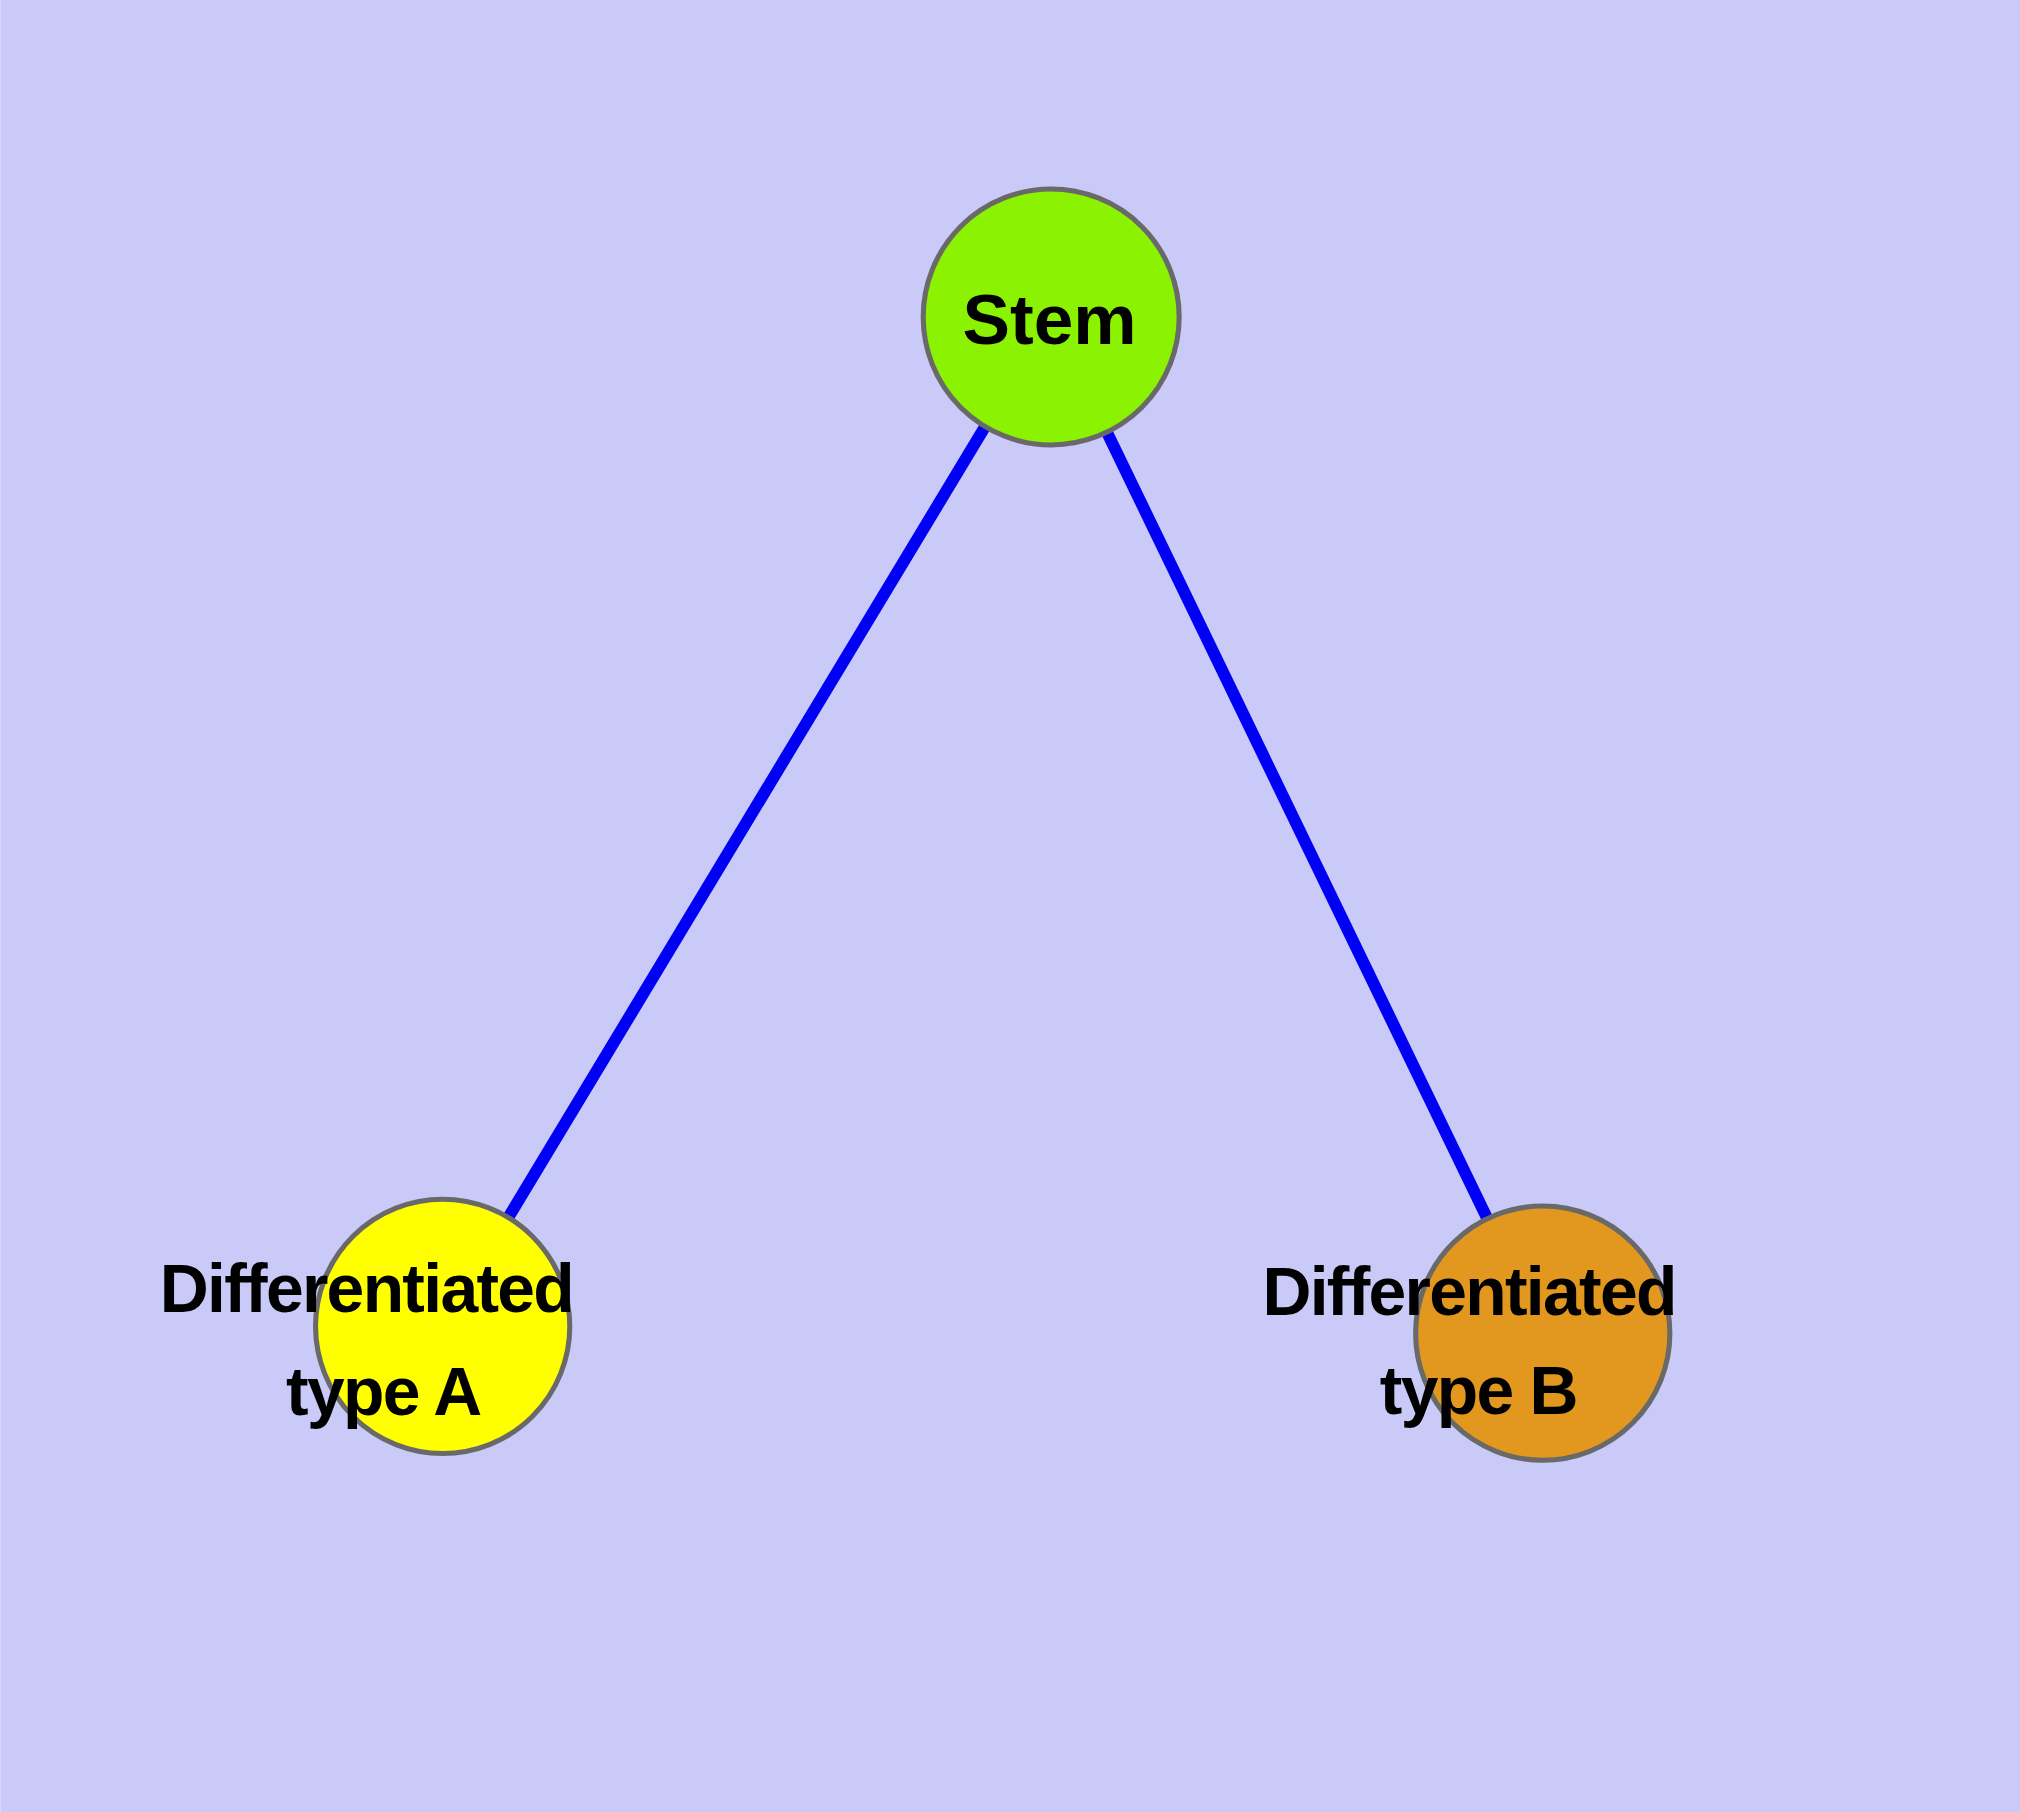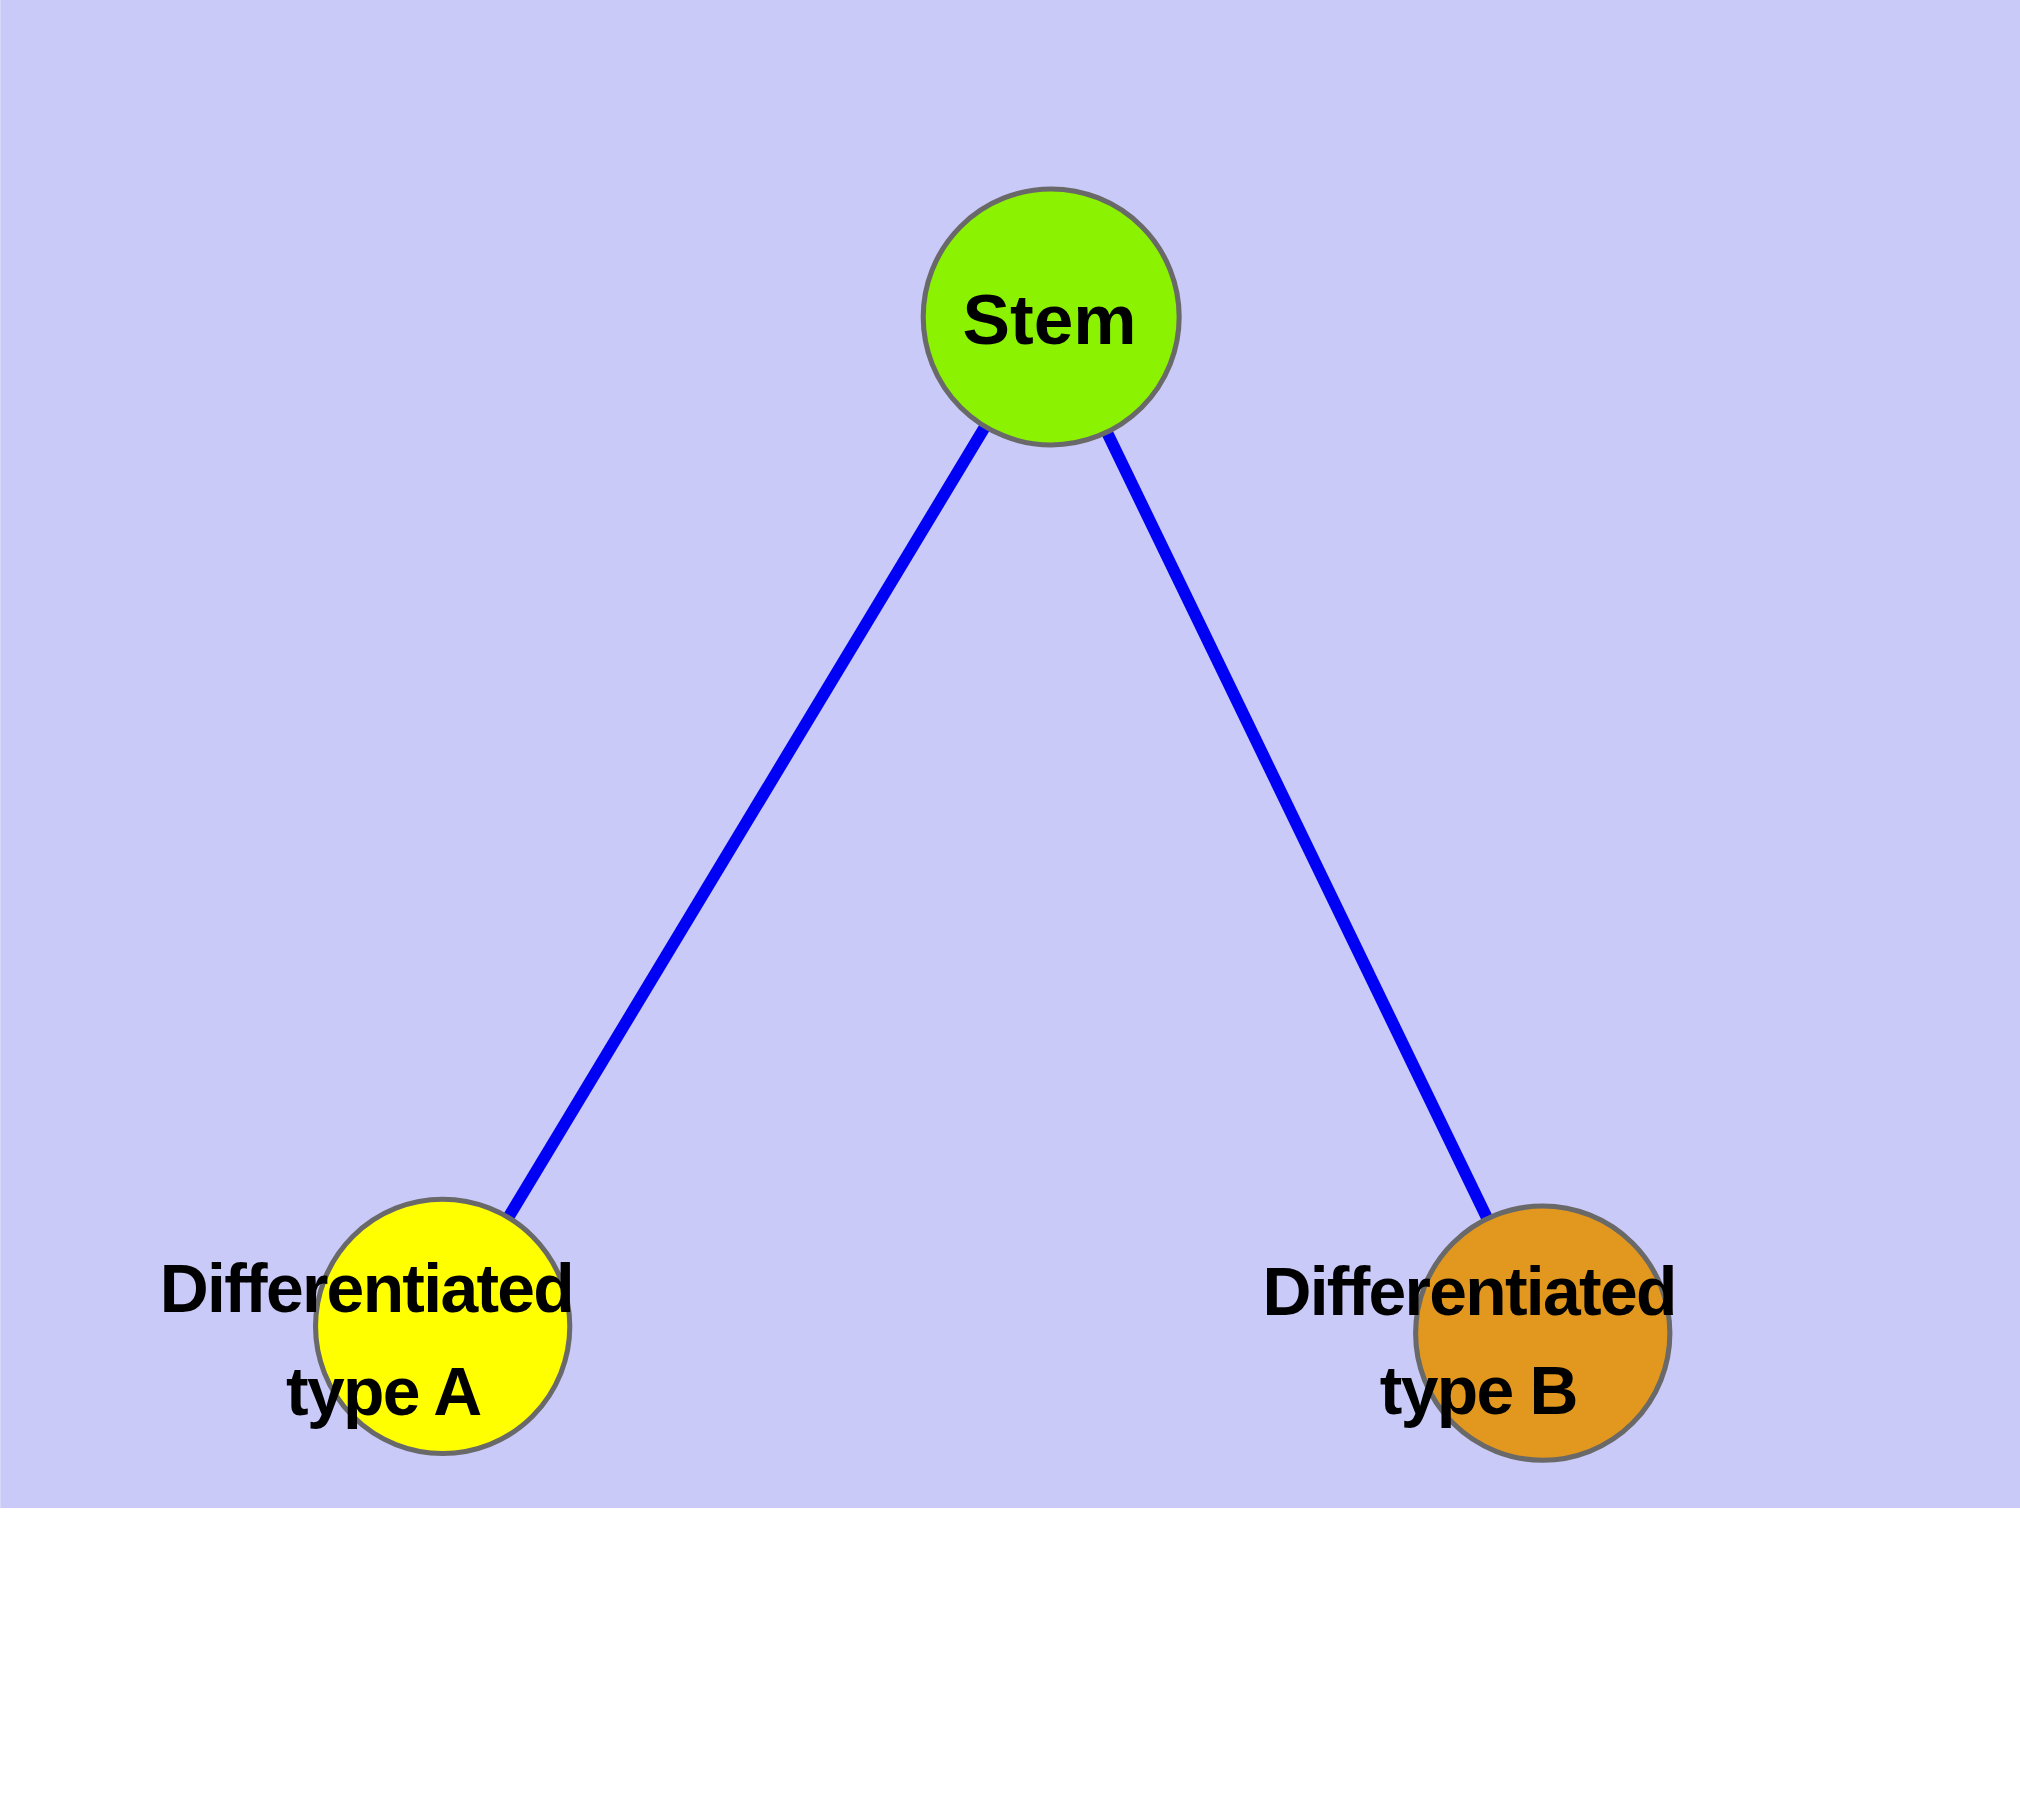--- a/index.html
+++ b/index.html
@@ -4,21 +4,21 @@
 <style>
   html, body {
     margin: 0;
     padding: 0;
     background: #ffffff;
     font-family: "Liberation Sans", sans-serif;
   }
   .canvas {
     position: relative;
     width: 2021px;
-    height: 1508px;
+    height: 1812px;
     overflow: hidden;
   }
   .canvas svg {
     display: block;
     width: 2021px;
     height: 1812px;
   }
   .edge {
     stroke-width: 14;
     fill: none;

